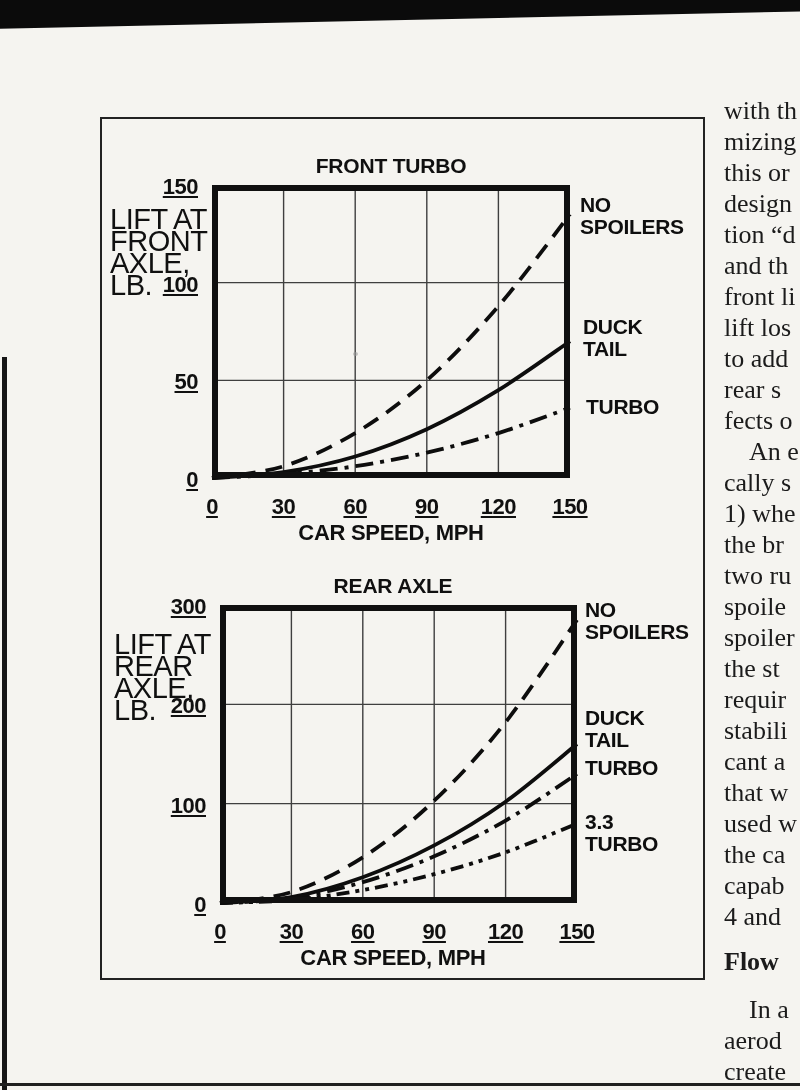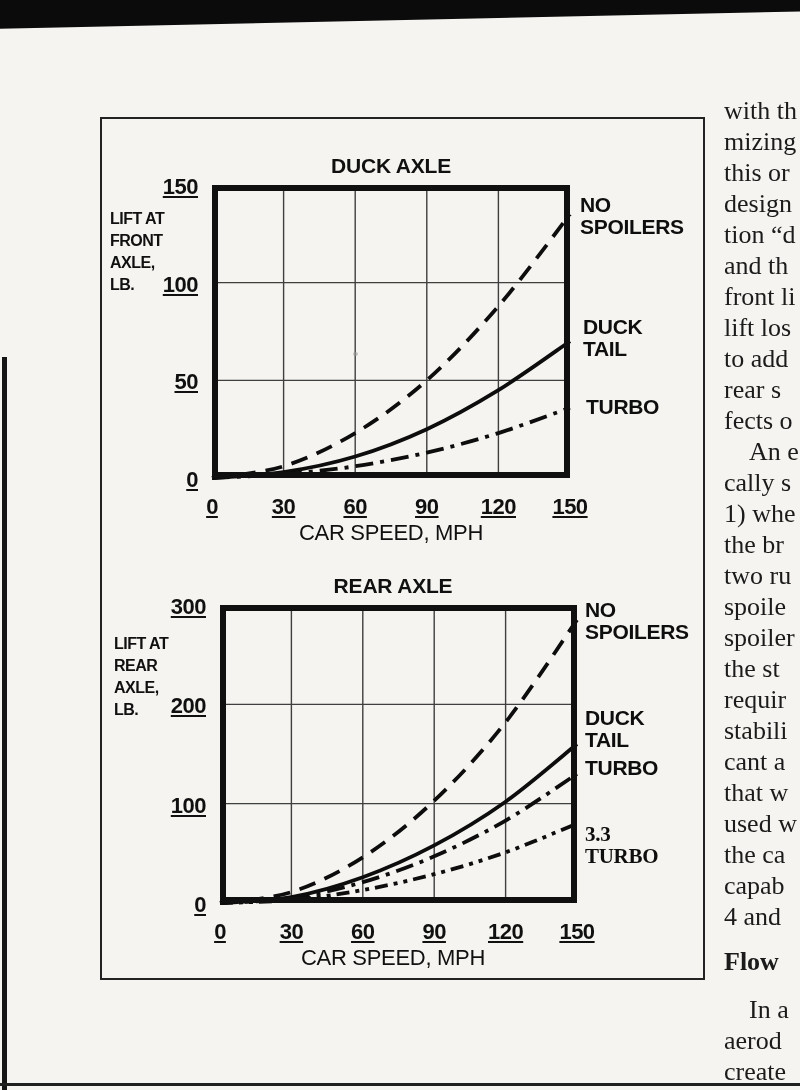--- a/index.html
+++ b/index.html
@@ -10,24 +10,24 @@
            transform:rotate(-1.25deg);}
   .left-line{position:absolute;left:2px;top:357px;width:5px;height:733px;background:#161616;}
   .bottom-line{position:absolute;left:0;top:1083px;width:800px;height:3px;background:#202020;}
   
   .figure{position:absolute;left:100px;top:117px;width:601px;height:859px;border:2px solid #222;}
   .chart-block{position:absolute;}
   #front-chart{left:110px;top:66px;width:358px;height:293px;}
   #rear-chart{left:118px;top:486px;width:346px;height:298px;}
   .chart-title{position:absolute;left:0;width:100%;text-align:center;
                font-weight:bold;font-size:21px;letter-spacing:-0.2px;color:#101010;}
-  .axis-ylabel{position:absolute;font-weight:bold;font-size:16px;line-height:22px;
+  .axis-ylabel{position:absolute;font-weight:normal;font-size:29px;line-height:22px;
                white-space:pre-line;letter-spacing:-0.5px;color:#101010;}
   .axis-xlabel{position:absolute;left:0;width:100%;text-align:center;
-               font-weight:normal;font-size:22px;letter-spacing:-0.3px;color:#101010;}
+               font-weight:bold;font-size:22px;letter-spacing:-0.3px;color:#101010;}
   .tick{position:absolute;font-weight:bold;font-size:22px;letter-spacing:-0.5px;color:#101010;text-decoration:underline;}
   .ytick{width:70px;text-align:right;}
   .xtick{width:70px;text-align:center;}
   .series-label{position:absolute;font-weight:bold;font-size:21px;line-height:22px;
                 white-space:pre-line;letter-spacing:-0.3px;color:#0e0e0e;}
   .speck{position:absolute;width:5px;height:4px;background:#9a9a9a;border-radius:50%;opacity:.6;}
   
   .text-col{position:absolute;left:724px;top:95px;width:360px;
             font-family:"Liberation Serif",serif;font-size:26px;line-height:31px;color:#1b1b1b;}
   .tc-line.indent{padding-left:25px;}
@@ -39,21 +39,21 @@
 
 <div class="page">
 
   <div class="top-bar"></div>
   <div class="left-line"></div>
   <div class="bottom-line"></div>
 
   <div class="figure">
 
     <div class="chart-block" id="front-chart">
-      <div class="chart-title" style="top:-31px">DUCK AXLE</div>
+      <div class="chart-title" style="top:-31px">FRONT TURBO</div>
       <div class="axis-ylabel" style="left:-102px;top:23px">LIFT AT
 FRONT
 AXLE,
 LB.</div>
       <div class="axis-xlabel" style="top:335px">CAR SPEED, MPH</div>
       <div class="speck" style="left:141px;top:167px"></div>
     <svg width="358" height="293" viewBox="0 0 358 293" style="overflow: visible;">
           <line x1="71.60000000000001" x2="71.60000000000001" y1="0" y2="293" stroke="#3f3f3f" stroke-width="1.4"></line>
           <line x1="143.20000000000002" x2="143.20000000000002" y1="0" y2="293" stroke="#3f3f3f" stroke-width="1.4"></line>
           <line x1="214.79999999999998" x2="214.79999999999998" y1="0" y2="293" stroke="#3f3f3f" stroke-width="1.4"></line>
@@ -82,21 +82,21 @@
           <line x1="285.6" x2="285.6" y1="0" y2="298" stroke="#3f3f3f" stroke-width="1.4"></line>
           <line x1="0" x2="357" y1="198.66666666666669" y2="198.66666666666669" stroke="#3f3f3f" stroke-width="1.4"></line>
           <line x1="0" x2="357" y1="99.33333333333334" y2="99.33333333333334" stroke="#3f3f3f" stroke-width="1.4"></line>
           <path d="M 0,298 C 11.9,296.1788888888889 47.60000000000001,294.68888888888887 71.4,287.0733333333333 C 95.2,279.4577777777778 119.00000000000001,267.53777777777776 142.8,252.30666666666667 C 166.60000000000002,237.07555555555555 190.39999999999998,218.20222222222222 214.2,195.68666666666667 C 238,173.17111111111112 261.8,147.34444444444443 285.6,117.21333333333334 C 309.40000000000003,87.08222222222223 345.1,31.95222222222225 357,14.900000000000034" fill="none" stroke="#0d0d0d" stroke-width="3.8" stroke-dasharray="17 10"></path>
           <path d="M 0,298 C 11.9,297.00666666666666 47.60000000000001,296.34444444444443 71.4,292.04 C 95.2,287.7355555555556 119.00000000000001,280.78222222222223 142.8,272.17333333333335 C 166.60000000000002,263.56444444444446 190.39999999999998,252.96888888888887 214.2,240.38666666666666 C 238,227.80444444444444 261.8,213.56666666666666 285.6,196.68 C 309.40000000000003,179.79333333333335 345.1,148.6688888888889 357,139.06666666666666" fill="none" stroke="#0d0d0d" stroke-width="3.8"></path>
           <path d="M 0,298 C 11.9,297.1722222222222 47.60000000000001,296.51000000000005 71.4,293.03333333333336 C 95.2,289.5566666666667 119.00000000000001,284.0933333333333 142.8,277.14 C 166.60000000000002,270.18666666666667 190.39999999999998,261.5777777777778 214.2,251.31333333333333 C 238,241.04888888888888 261.8,229.29444444444445 285.6,215.55333333333334 C 309.40000000000003,201.81222222222223 345.1,176.64777777777778 357,168.86666666666667" fill="none" stroke="#0d0d0d" stroke-width="3.8" stroke-dasharray="18 7 4 7"></path>
           <path d="M 0,298 C 11.9,297.50333333333333 47.60000000000001,297.1722222222222 71.4,295.02 C 95.2,292.86777777777775 119.00000000000001,289.39111111111106 142.8,285.08666666666664 C 166.60000000000002,280.78222222222223 190.39999999999998,275.4844444444444 214.2,269.1933333333333 C 238,262.90222222222224 261.8,255.78333333333333 285.6,247.34 C 309.40000000000003,238.89666666666668 345.1,223.33444444444444 357,218.53333333333333" fill="none" stroke="#0d0d0d" stroke-width="3.8" stroke-dasharray="13 6 4 6 4 6"></path>
           <rect x="3" y="3" width="351" height="292" fill="none" stroke="#101010" stroke-width="6"></rect>
         </svg><div class="tick ytick" style="left: -84px; top: 287px;">0</div><div class="tick ytick" style="left: -84px; top: 187.667px;">100</div><div class="tick ytick" style="left: -84px; top: 88.3333px;">200</div><div class="tick ytick" style="left: -84px; top: -11px;">300</div><div class="tick xtick" style="left: -35px; top: 314px;">0</div><div class="tick xtick" style="left: 36.4px; top: 314px;">30</div><div class="tick xtick" style="left: 107.8px; top: 314px;">60</div><div class="tick xtick" style="left: 179.2px; top: 314px;">90</div><div class="tick xtick" style="left: 250.6px; top: 314px;">120</div><div class="tick xtick" style="left: 322px; top: 314px;">150</div><div class="series-label" style="left: 365px; top: -6px;">NO
 SPOILERS</div><div class="series-label" style="left: 365px; top: 102px;">DUCK
-TAIL</div><div class="series-label" style="left: 365px; top: 152px;">TURBO</div><div class="series-label" style="left: 365px; top: 218px; font-family: Liberation Serif, serif;">3.3 TURBO</div></div>
+TAIL</div><div class="series-label" style="left: 365px; top: 152px;">TURBO</div><div class="series-label" style="left: 365px; top: 206px;">3.3 TURBO</div></div>
 
   </div>
 
   <div class="text-col">
       <div class="tc-line">with th</div>
       <div class="tc-line">mizing</div>
       <div class="tc-line">this or</div>
       <div class="tc-line">design</div>
       <div class="tc-line">tion “d</div>
       <div class="tc-line">and th</div>

